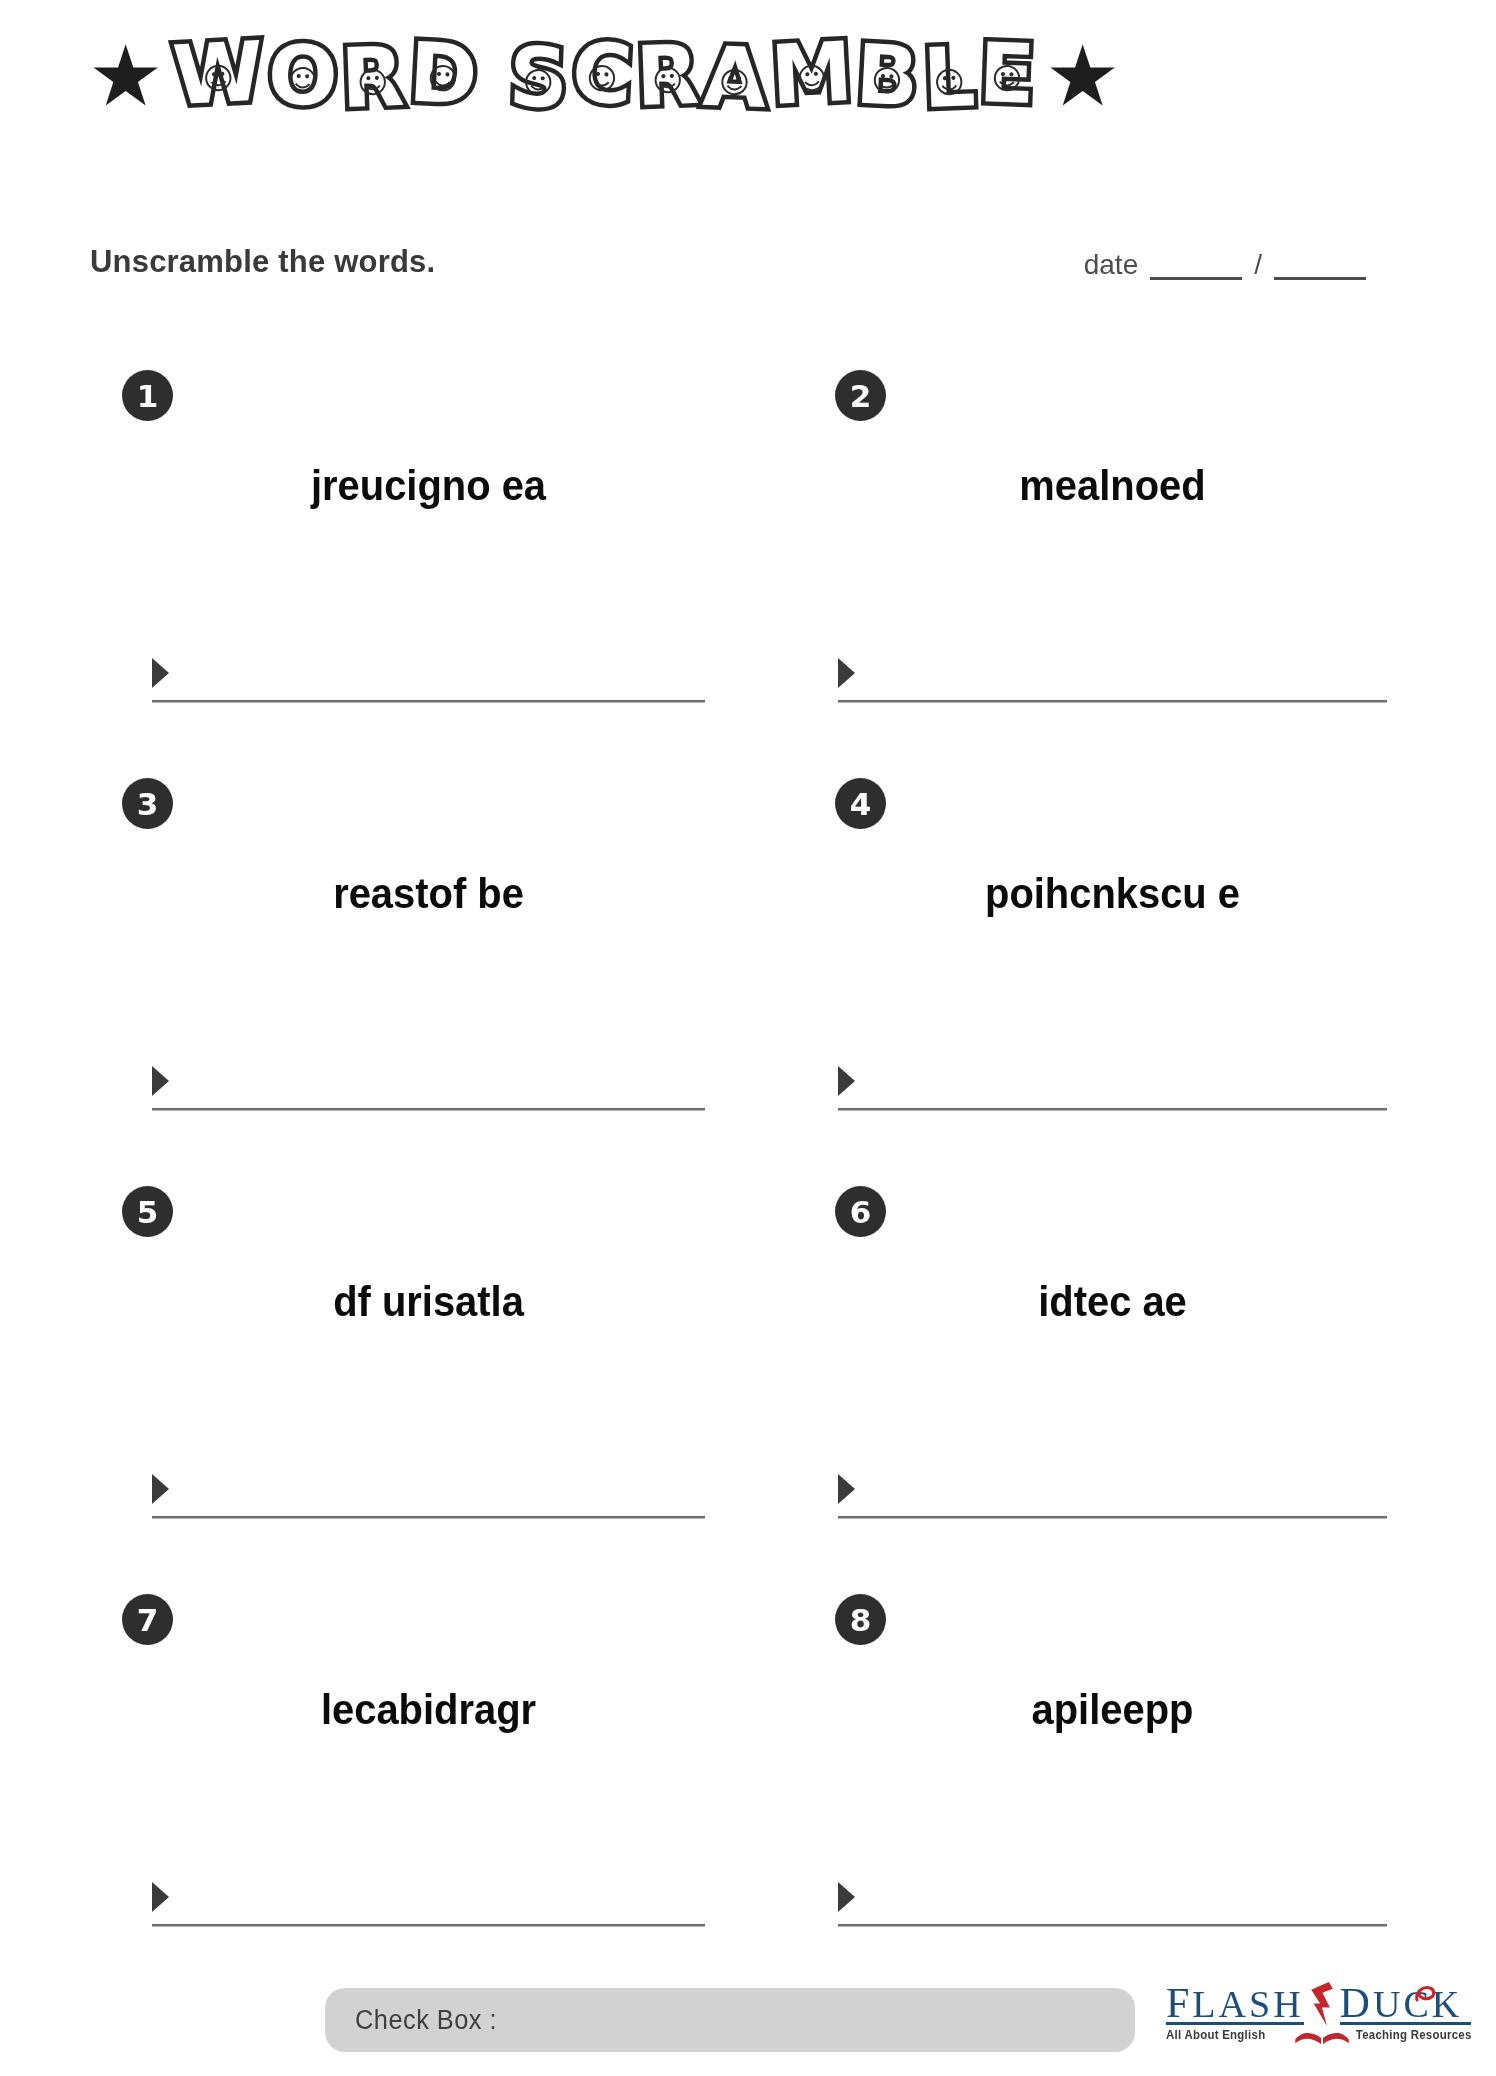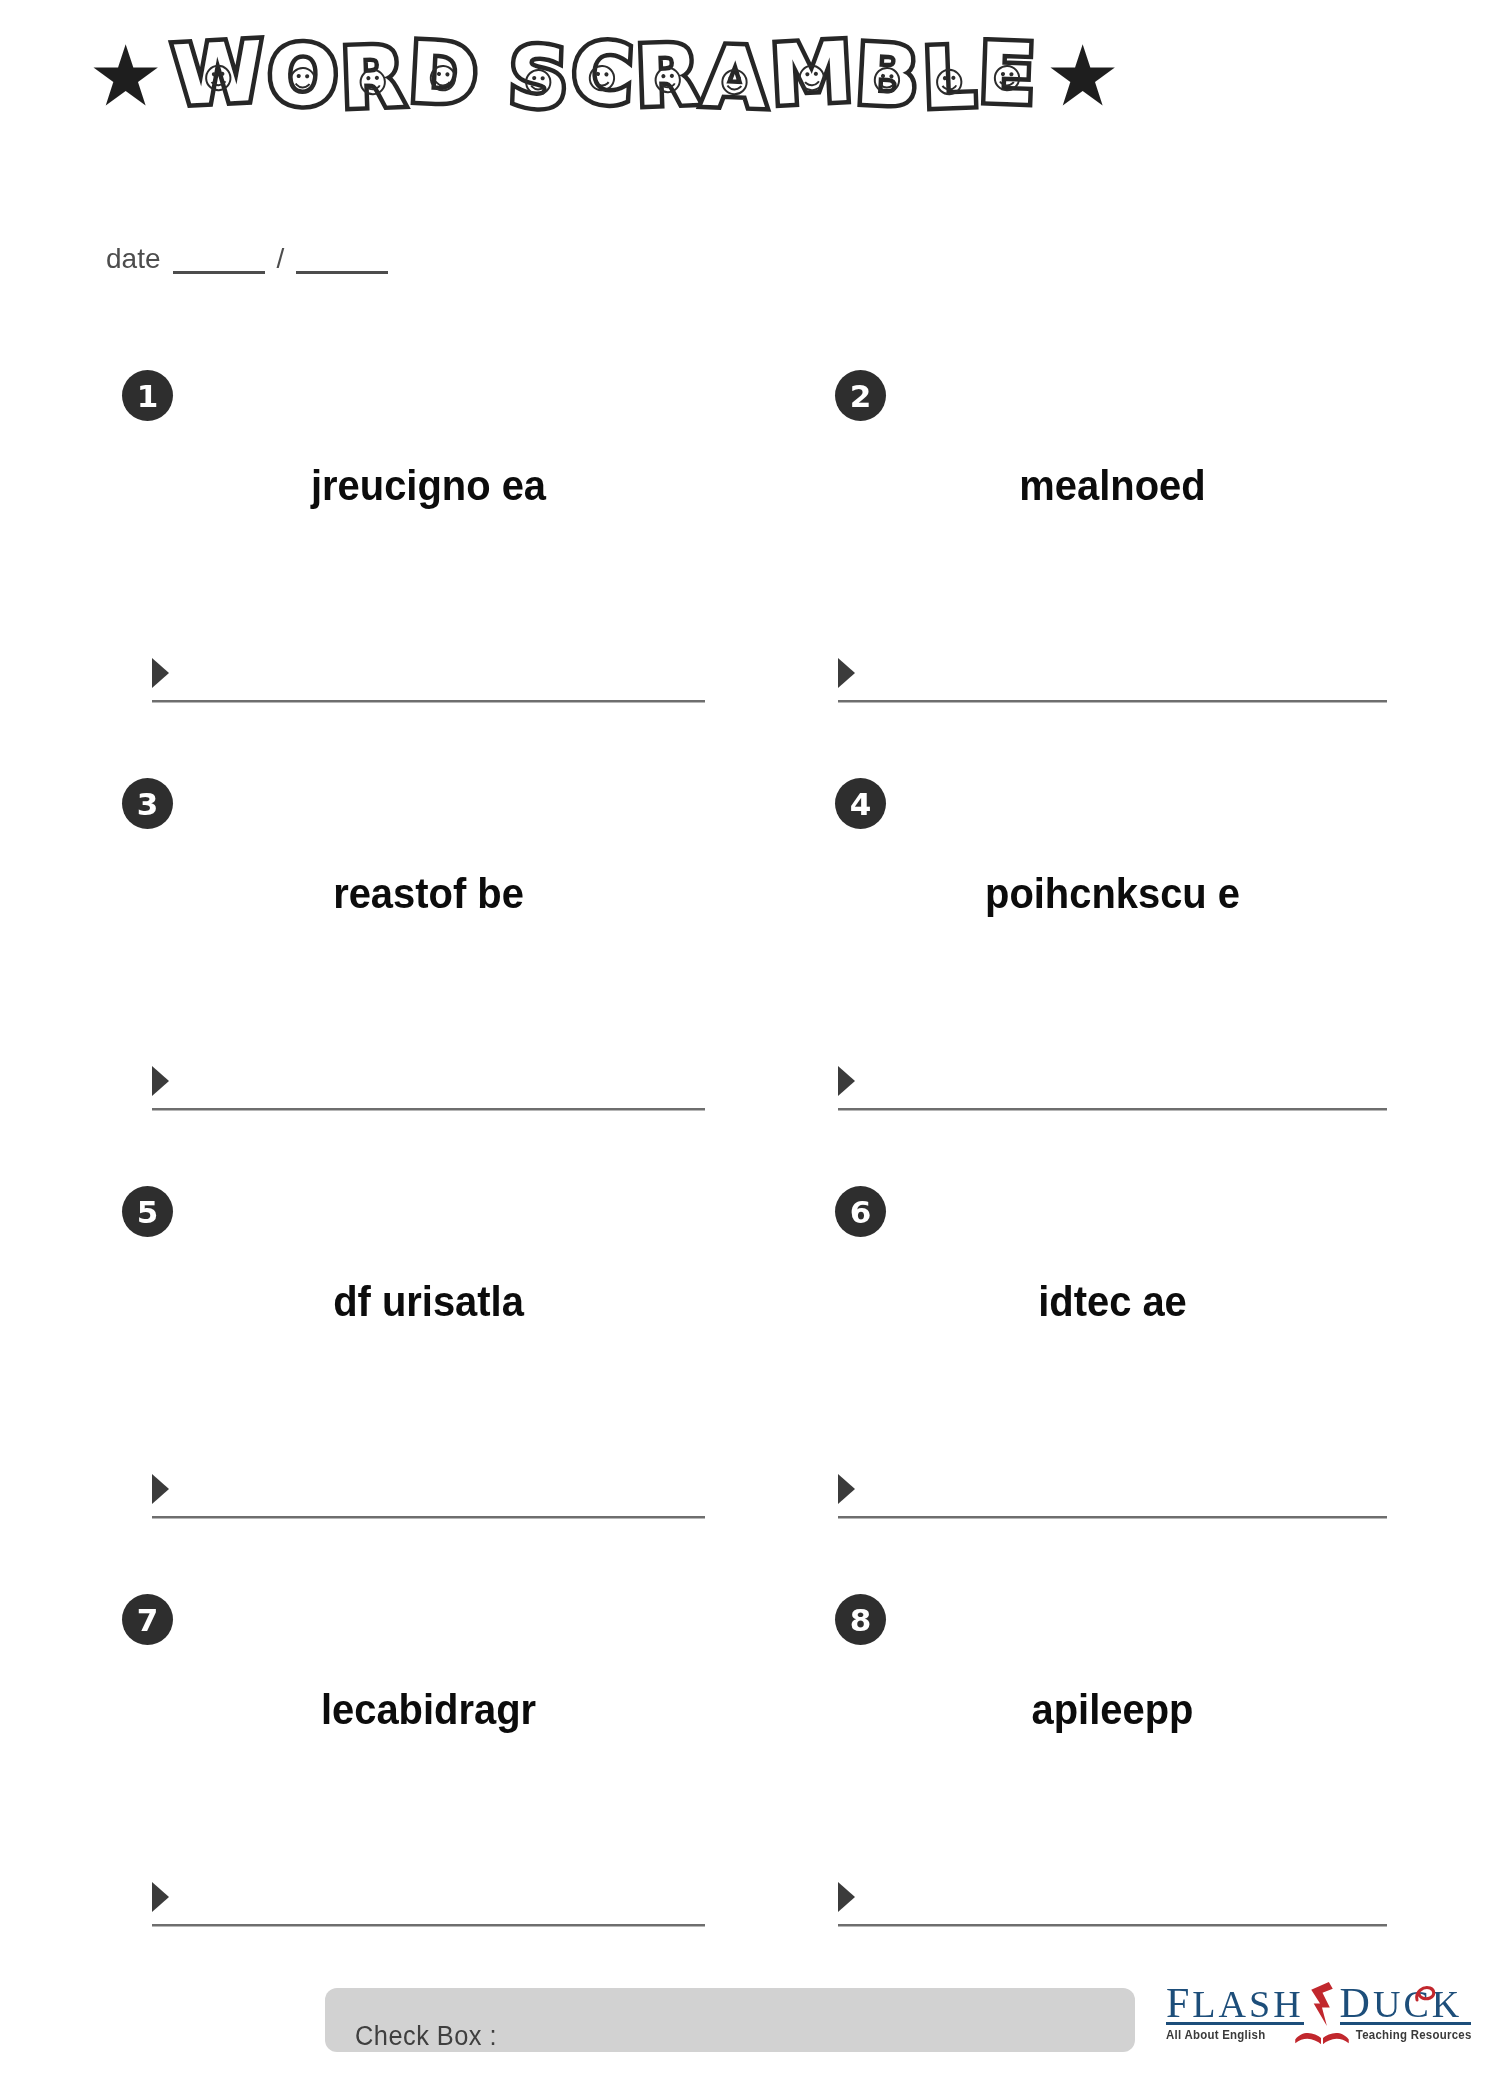--- a/index.html
+++ b/index.html
@@ -45,21 +45,21 @@
          border-left:17px solid #3b3b3b; border-top:15px solid transparent; border-bottom:15px solid transparent; }
   .cell.left  .tri { left:30px; }
   .cell.right .tri { left:3px; }
   .ans { position:absolute; top:330px; height:3px;
          background:linear-gradient(to bottom,#6e6e6e 0 55%,#b7b7b7 55% 100%); }
   .cell.left  .ans { left:30px; width:553px; }
   .cell.right .ans { left:3px;  width:549px; }
 
   
   .checkbar { position:absolute; left:325px; top:1988px; width:810px; height:64px;
-              background:#d2d2d2; border-radius:12px; display:flex; align-items:flex-end; }
+              background:#d2d2d2; border-radius:20px; display:flex; align-items:center; }
   .checkbar::before { content:""; position:absolute; z-index:-1; left:36px; right:36px; top:-8px;
               height:30px; background:#e4e4e4; border-radius:14px; }
   .checkbar-label { margin-left:30px; font-size:27px; color:#3f3f3f; transform:scaleX(0.94);
               transform-origin:left center; letter-spacing:0.5px; }
 
   .logo { position:absolute; left:1166px; top:1986px; display:flex; align-items:flex-start; }
   .logo-col { display:flex; flex-direction:column; }
   .logo-word { font-family:"Liberation Serif", serif; color:#1d4e7a; font-size:38px;
                line-height:34px; letter-spacing:3px; white-space:nowrap; }
   .logo-word::first-letter { font-size:42px; }
@@ -93,20 +93,21 @@
         <span class="tl" data-ch="A" style="transform: rotate(2deg) translateY(2px);">A<span class="sm">☺</span></span>
         <span class="tl" data-ch="M" style="transform: rotate(-3deg) translateY(-2px);">M<span class="sm">☺</span></span>
         <span class="tl" data-ch="B" style="transform: rotate(3deg) translateY(0px);">B<span class="sm">☺</span></span>
         <span class="tl" data-ch="L" style="transform: rotate(-2deg) translateY(2px);">L<span class="sm">☺</span></span>
         <span class="tl" data-ch="E" style="transform: rotate(2deg) translateY(-2px);">E<span class="sm">☺</span></span>
       </div>
     <span class="star">★</span>
   </div>
 
   <div class="instr-row">
+    <div class="instr-text">Unscramble the words.</div>
     <div class="date-area">
       <span class="date-label">date</span>
       <span class="date-line"></span>
       <span class="date-sep">/</span>
       <span class="date-line"></span>
     </div>
   </div>
 
   <div class="grid">
 

